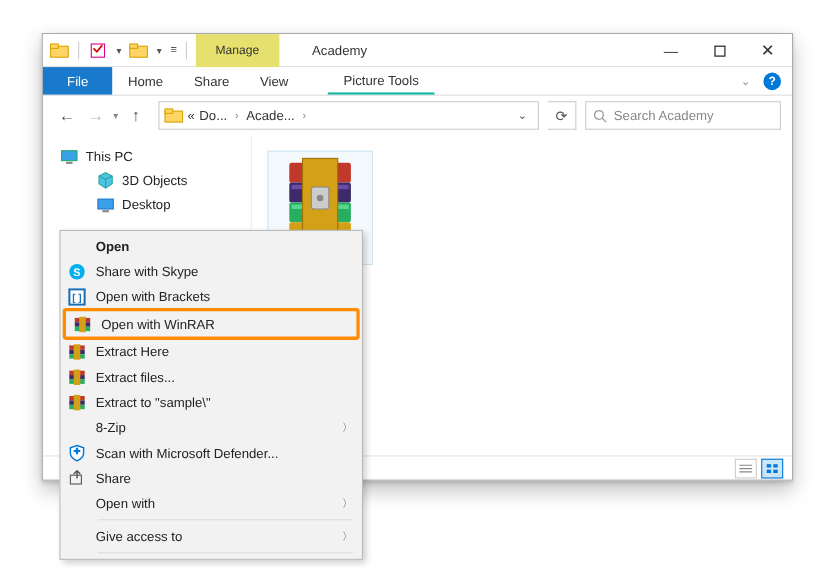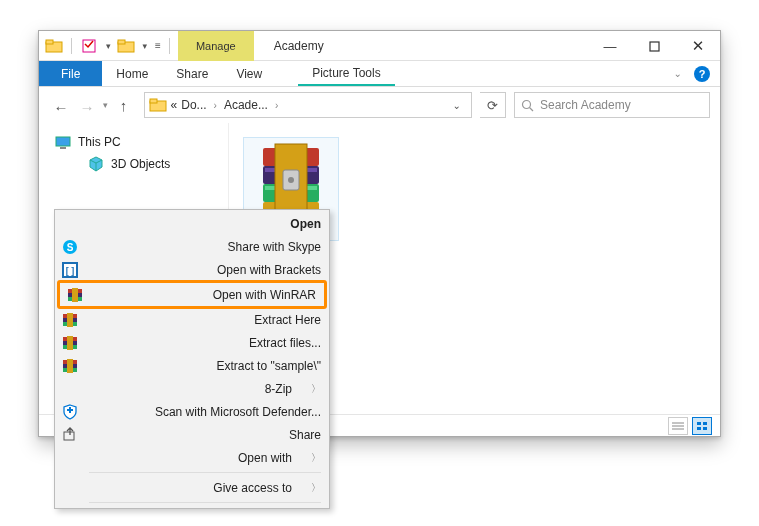--- a/index.html
+++ b/index.html
@@ -6,21 +6,21 @@
   body { background: #fff; width: 759px; height: 526px; position: relative; overflow: hidden; }
   .window { position: absolute; left: 38px; top: 30px; width: 683px; height: 407px; border: 1px solid #aaa; background: #fff; box-shadow: 0 8px 18px rgba(0,0,0,0.25), 0 2px 4px rgba(0,0,0,0.15); }
 
   
   .titlebar { height: 30px; display: flex; align-items: stretch; background: #fff; border-bottom: 1px solid #e0e0e0; }
   .titlebar-left { display: flex; align-items: center; gap: 6px; padding: 0 6px; }
   .qat-icon { width: 18px; height: 18px; display: flex; align-items: center; justify-content: center; }
   .qat-sep { border-left: 1px solid #ccc; height: 16px; margin: 0 2px; }
   .dropdown-caret { font-size: 9px; color: #555; margin-left: 2px; }
   .ctx-tab-top { background: #e6e06e; font-size: 11px; color: #333; padding: 2px 18px; height: 30px; display: flex; align-items: center; }
-  .win-title { flex: 1; display: flex; align-items: center; font-size: 12px; color: #333; padding-left: 20px; }
+  .win-title { flex: 1; display: flex; align-items: center; font-size: 12px; color: #333; padding-left: 30px; }
   .win-controls { display: flex; }
   .win-btn { width: 44px; height: 30px; display: flex; align-items: center; justify-content: center; font-size: 13px; color: #333; }
   .win-btn.close { font-size: 15px; }
 
   
   .ribbon { height: 26px; display: flex; align-items: stretch; border-bottom: 1px solid #dcdcdc; background: #fff; }
   .ribbon-tab { padding: 0 14px; display: flex; align-items: center; font-size: 12px; color: #333; }
   .ribbon-tab.file { background: #1979ca; color: #fff; padding: 0 22px; }
   .ribbon-tab.ctx { border-bottom: 2px solid #14b8a6; margin-left: 0; }
   .ribbon-spacer { flex: 1; }
@@ -30,42 +30,42 @@
   
   .navbar { height: 36px; display: flex; align-items: center; gap: 2px; padding: 4px 10px; }
   .nav-btn { width: 24px; height: 24px; display: flex; align-items: center; justify-content: center; color: #555; font-size: 15px; }
   .nav-btn.disabled { color: #bbb; }
   .addr { flex: 1; height: 26px; border: 1px solid #ccc; display: flex; align-items: center; padding: 0 4px; font-size: 12px; gap: 4px; margin: 0 6px; }
   .addr .folder-chip { width: 18px; height: 18px; }
   .addr .crumb-sep { color: #888; font-size: 10px; padding: 0 3px; }
   .addr .crumb { color: #333; }
   .addr-drop { margin-left: auto; color: #555; font-size: 10px; padding: 0 6px; }
   .refresh { width: 26px; height: 26px; border: 1px solid #ccc; border-left: none; display: flex; align-items: center; justify-content: center; color: #555; font-size: 13px; margin-right: 6px; }
-  .search { width: 196px; height: 26px; border: 1px solid #ccc; display: flex; align-items: center; padding: 0 6px; font-size: 12px; color: #888; gap: 6px; }
+  .search { width: 178px; height: 26px; border: 1px solid #ccc; display: flex; align-items: center; padding: 0 6px; font-size: 12px; color: #888; gap: 6px; }
 
   
   .content { display: flex; height: calc(100% - 30px - 26px - 36px - 22px); }
   .sidebar { width: 190px; padding: 8px 0; font-size: 12px; border-right: 1px solid #eee; }
   .tree-item { height: 22px; display: flex; align-items: center; padding-left: 16px; gap: 7px; color: #222; }
   .tree-item.sub { padding-left: 49px; }
   .tree-icon { width: 16px; height: 16px; display: inline-flex; align-items: center; justify-content: center; }
 
   .filepane { flex: 1; padding: 14px; }
   .file-item { width: 96px; display: flex; flex-direction: column; align-items: center; gap: 4px; padding: 4px; border: 1px solid #cde6f7; background: #f3f9fd; }
   .file-thumb { width: 76px; height: 76px; }
   .file-name { font-size: 12px; color: #222; }
 
   
   .statusbar { position: absolute; bottom: 0; left: 0; right: 0; height: 22px; border-top: 1px solid #e5e5e5; display: flex; align-items: center; justify-content: flex-end; padding: 0 8px; gap: 4px; }
   .view-toggle { width: 20px; height: 18px; border: 1px solid #ccc; display: flex; align-items: center; justify-content: center; }
   .view-toggle.active { border-color: #0078d7; background: #cde6f7; }
 
   
   .ctxmenu { position: absolute; left: 54px; top: 209px; width: 276px; background: #f2f2f2; border: 1px solid #bbb; box-shadow: 3px 3px 6px rgba(0,0,0,0.2); font-size: 12px; padding: 2px 0; }
-  .menu-item { height: 23px; display: flex; align-items: center; padding: 0 8px 0 6px; gap: 19px; color: #222; text-align: right; }
+  .menu-item { height: 23px; display: flex; align-items: center; padding: 0 8px 0 6px; gap: 8px; color: #222; }
   .menu-item.bold { font-weight: bold; }
   .menu-item .mi-icon { width: 18px; height: 18px; display: flex; align-items: center; justify-content: center; flex-shrink: 0; }
   .menu-item .mi-label { flex: 1; }
   .menu-item .mi-arrow { font-size: 10px; color: #555; }
   .menu-sep { height: 1px; background: #ddd; margin: 3px 8px 3px 34px; }
   .highlight-box { border: 3px solid #ff8c00; margin: -1px 2px; border-radius: 3px; }
 
   
   svg { display: block; }
 </style>
@@ -169,20 +169,29 @@
         <span>This PC</span>
       </div>
       <div class="tree-item sub">
         <span class="tree-icon">
           <svg width="16" height="16">
               <path d="M8 1 L14 4 L14 11 L8 15 L2 11 L2 4 Z" fill="#4fc3e8" stroke="#2a9"></path>
               <path d="M2 4 L8 7 L14 4 M8 7 L8 15" stroke="#2a9" fill="none"></path>
             </svg>
         </span>
         <span>3D Objects</span>
+      </div>
+      <div class="tree-item sub">
+        <span class="tree-icon">
+          <svg width="16" height="16">
+              <rect x="1" y="3" width="14" height="9" fill="#3aa0e8" stroke="#27c"></rect>
+              <rect x="5" y="13" width="6" height="2" fill="#888"></rect>
+            </svg>
+        </span>
+        <span>Desktop</span>
       </div>
     </div>
 
     <div class="filepane">
       <div class="file-item">
         <div class="file-thumb">
           <svg width="76" height="76" viewBox="0 0 76 76">
             <rect x="10" y="6" width="56" height="18" rx="2" fill="#c0392b"></rect>
             <rect x="10" y="24" width="56" height="18" rx="2" fill="#3d2a6b"></rect>
             <rect x="12" y="26" width="52" height="4" fill="#6a4ba8"></rect>

